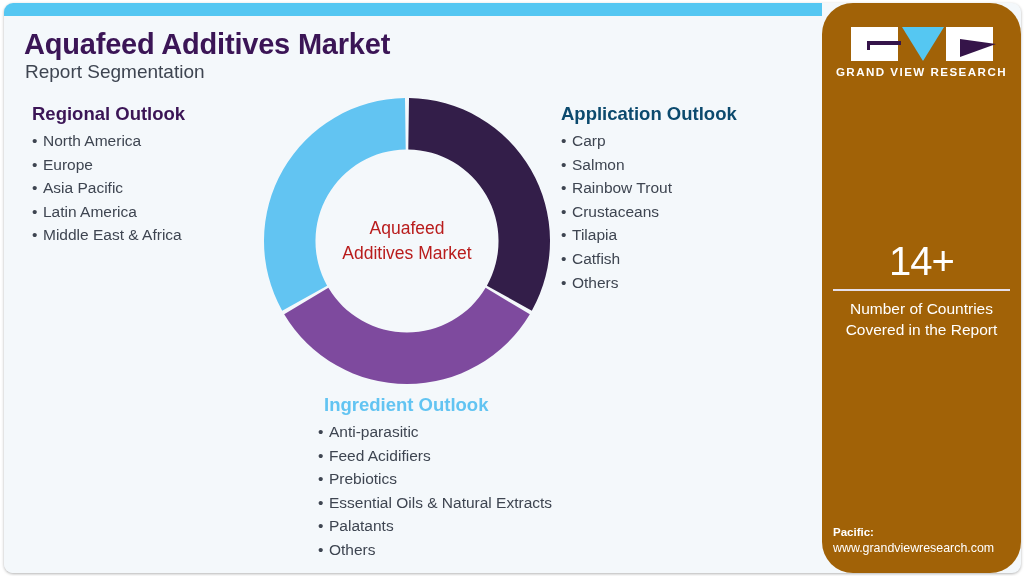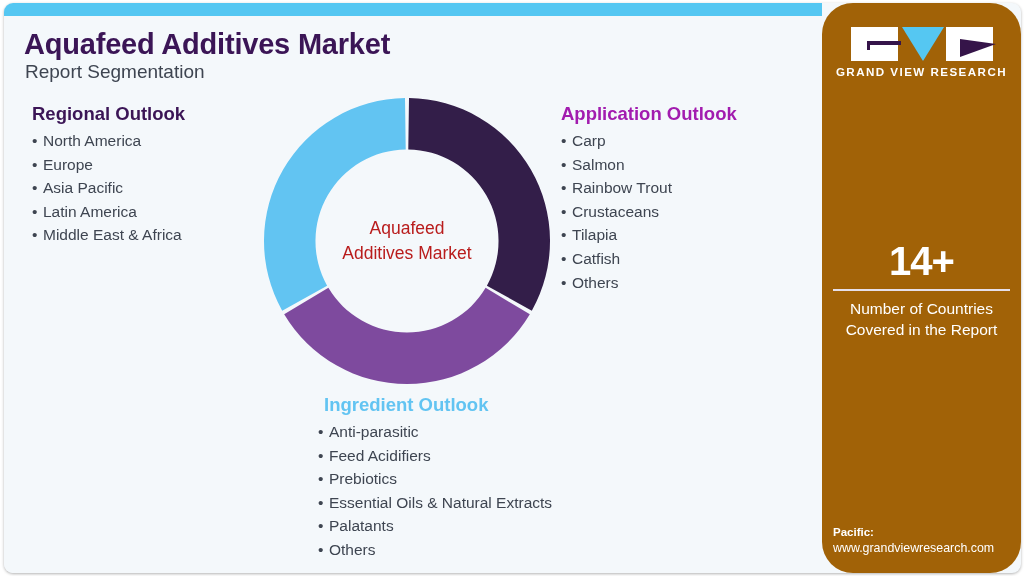--- a/index.html
+++ b/index.html
@@ -92,21 +92,21 @@
   .outlook li .bullet {
     display: inline-block;
     width: 11px;
     color: #3e4551;
   }
 
   #regional-outlook { left: 28px; top: 87px; }
   #regional-outlook .outlook-head { color: #3b1556; }
 
   #application-outlook { left: 557px; top: 87px; }
-  #application-outlook .outlook-head { color: #a21caf; }
+  #application-outlook .outlook-head { color: #0c4a6e; }
 
   #ingredient-outlook { left: 308px; top: 378px; }
   #ingredient-outlook .outlook-head { color: #62c4f2; margin-left: 12px; }
   #ingredient-outlook ul { margin-left: 6px; }
 
   
   #donut-wrap {
     position: absolute;
     left: 258px;
     top: 80px;
@@ -215,21 +215,21 @@
 
   .stat {
     position: absolute;
     left: 0;
     top: 236px;
     width: 199px;
     text-align: center;
   }
   .stat-value {
     font-size: 40px;
-    font-weight: bold;
+    font-weight: normal;
     color: #ffffff;
     line-height: 44px;
     letter-spacing: -1px;
   }
   .stat-rule {
     width: 177px;
     height: 2px;
     background: #e6dfe9;
     margin: 6px auto 7px auto;
   }

